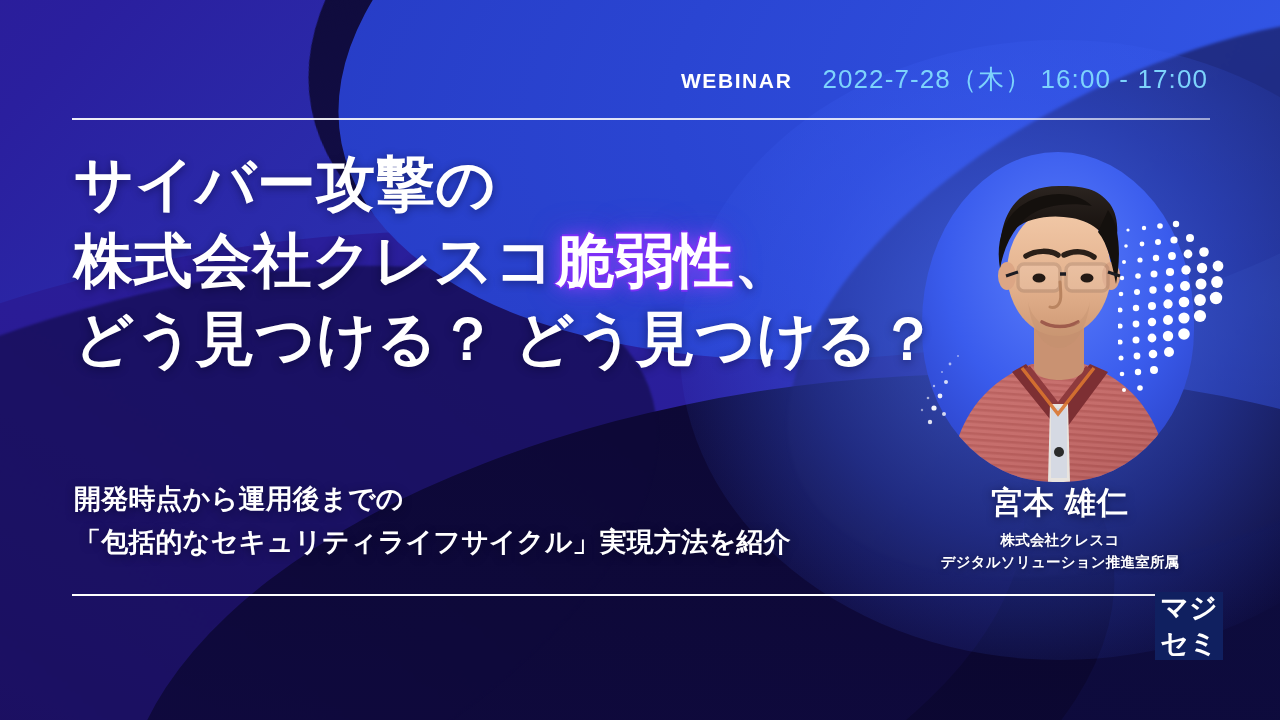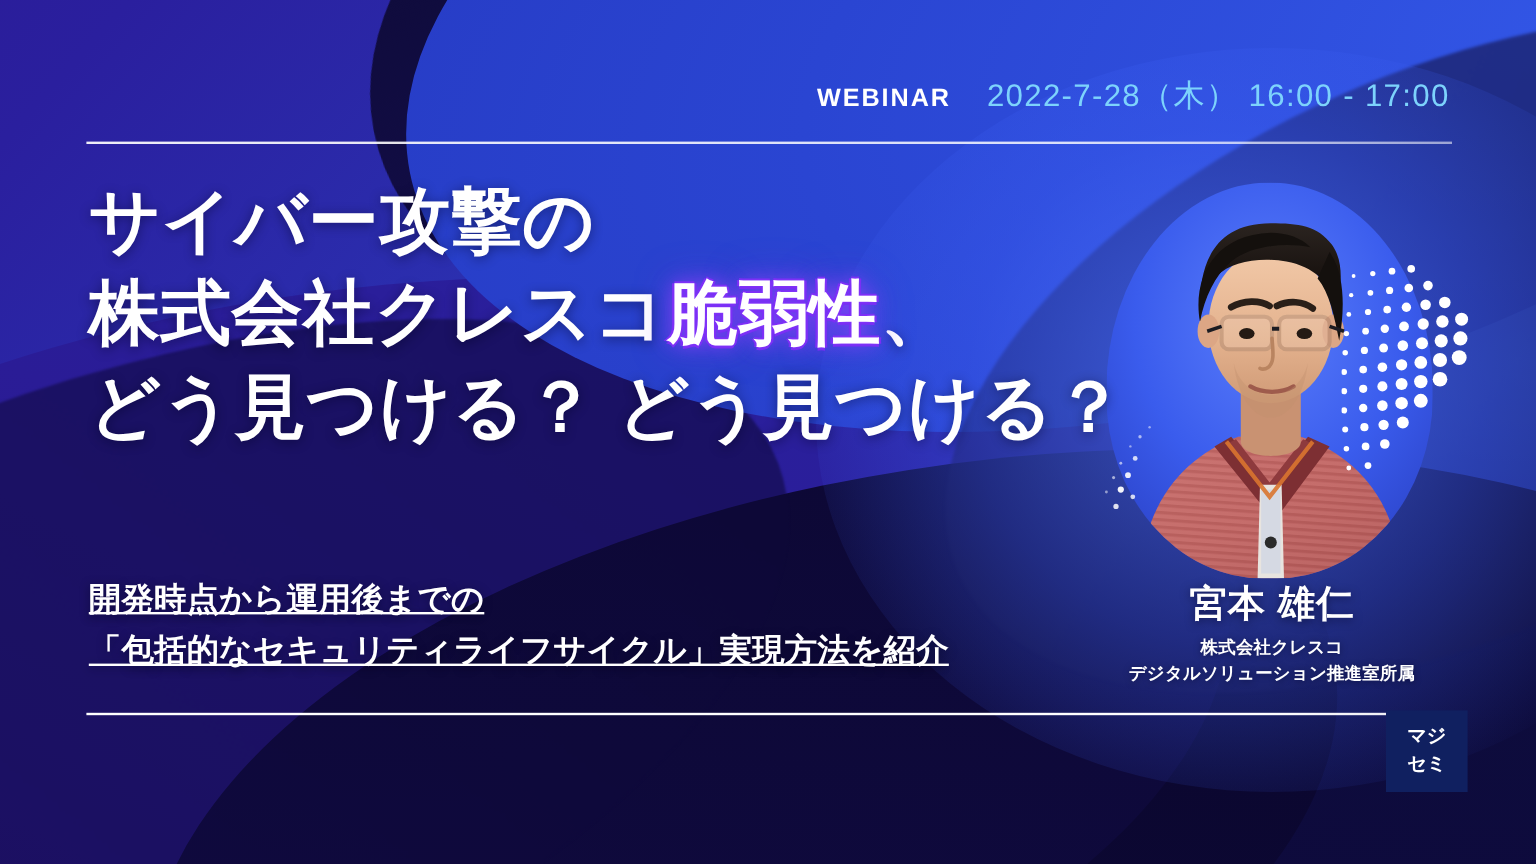--- a/index.html
+++ b/index.html
@@ -150,21 +150,21 @@
       0 0 30px rgba(120,50,240,.75);
   }
 
   
   .subtitle{
     position:absolute;left:74px;top:478px;z-index:7;
     color:#ffffff;font-weight:700;font-size:27px;line-height:1.58;
     letter-spacing:.2px;
     text-shadow:0 2px 8px rgba(4,2,30,.5);
   }
-  .subtitle .ln{display:block;white-space:nowrap;text-decoration:underline;}
+  .subtitle .ln{display:block;white-space:nowrap;}
 
   
   .portrait-wrap{
     position:absolute;left:922px;top:152px;width:272px;height:330px;z-index:5;
   }
   .portrait{
     position:absolute;inset:0;
     border-radius:50% 50% 48% 48%/52% 52% 46% 46%;
     overflow:hidden;
   }
@@ -196,21 +196,21 @@
 
   
   .logo{
     position:absolute;left:1155px;top:592px;width:68px;height:68px;
     background:#102060;
     z-index:9;
     display:flex;flex-direction:column;align-items:center;justify-content:center;
     line-height:1.0;
   }
   .logo span{
-    color:#ffffff;font-size:16px;font-weight:700;letter-spacing:0px;
+    color:#ffffff;font-size:28px;font-weight:700;letter-spacing:0px;
     display:block;
   }
   .logo span + span{margin-top:8px;}
 </style>
 </head>
 <body>
 
 <div class="banner">
 
   <div class="bg-base"></div>

